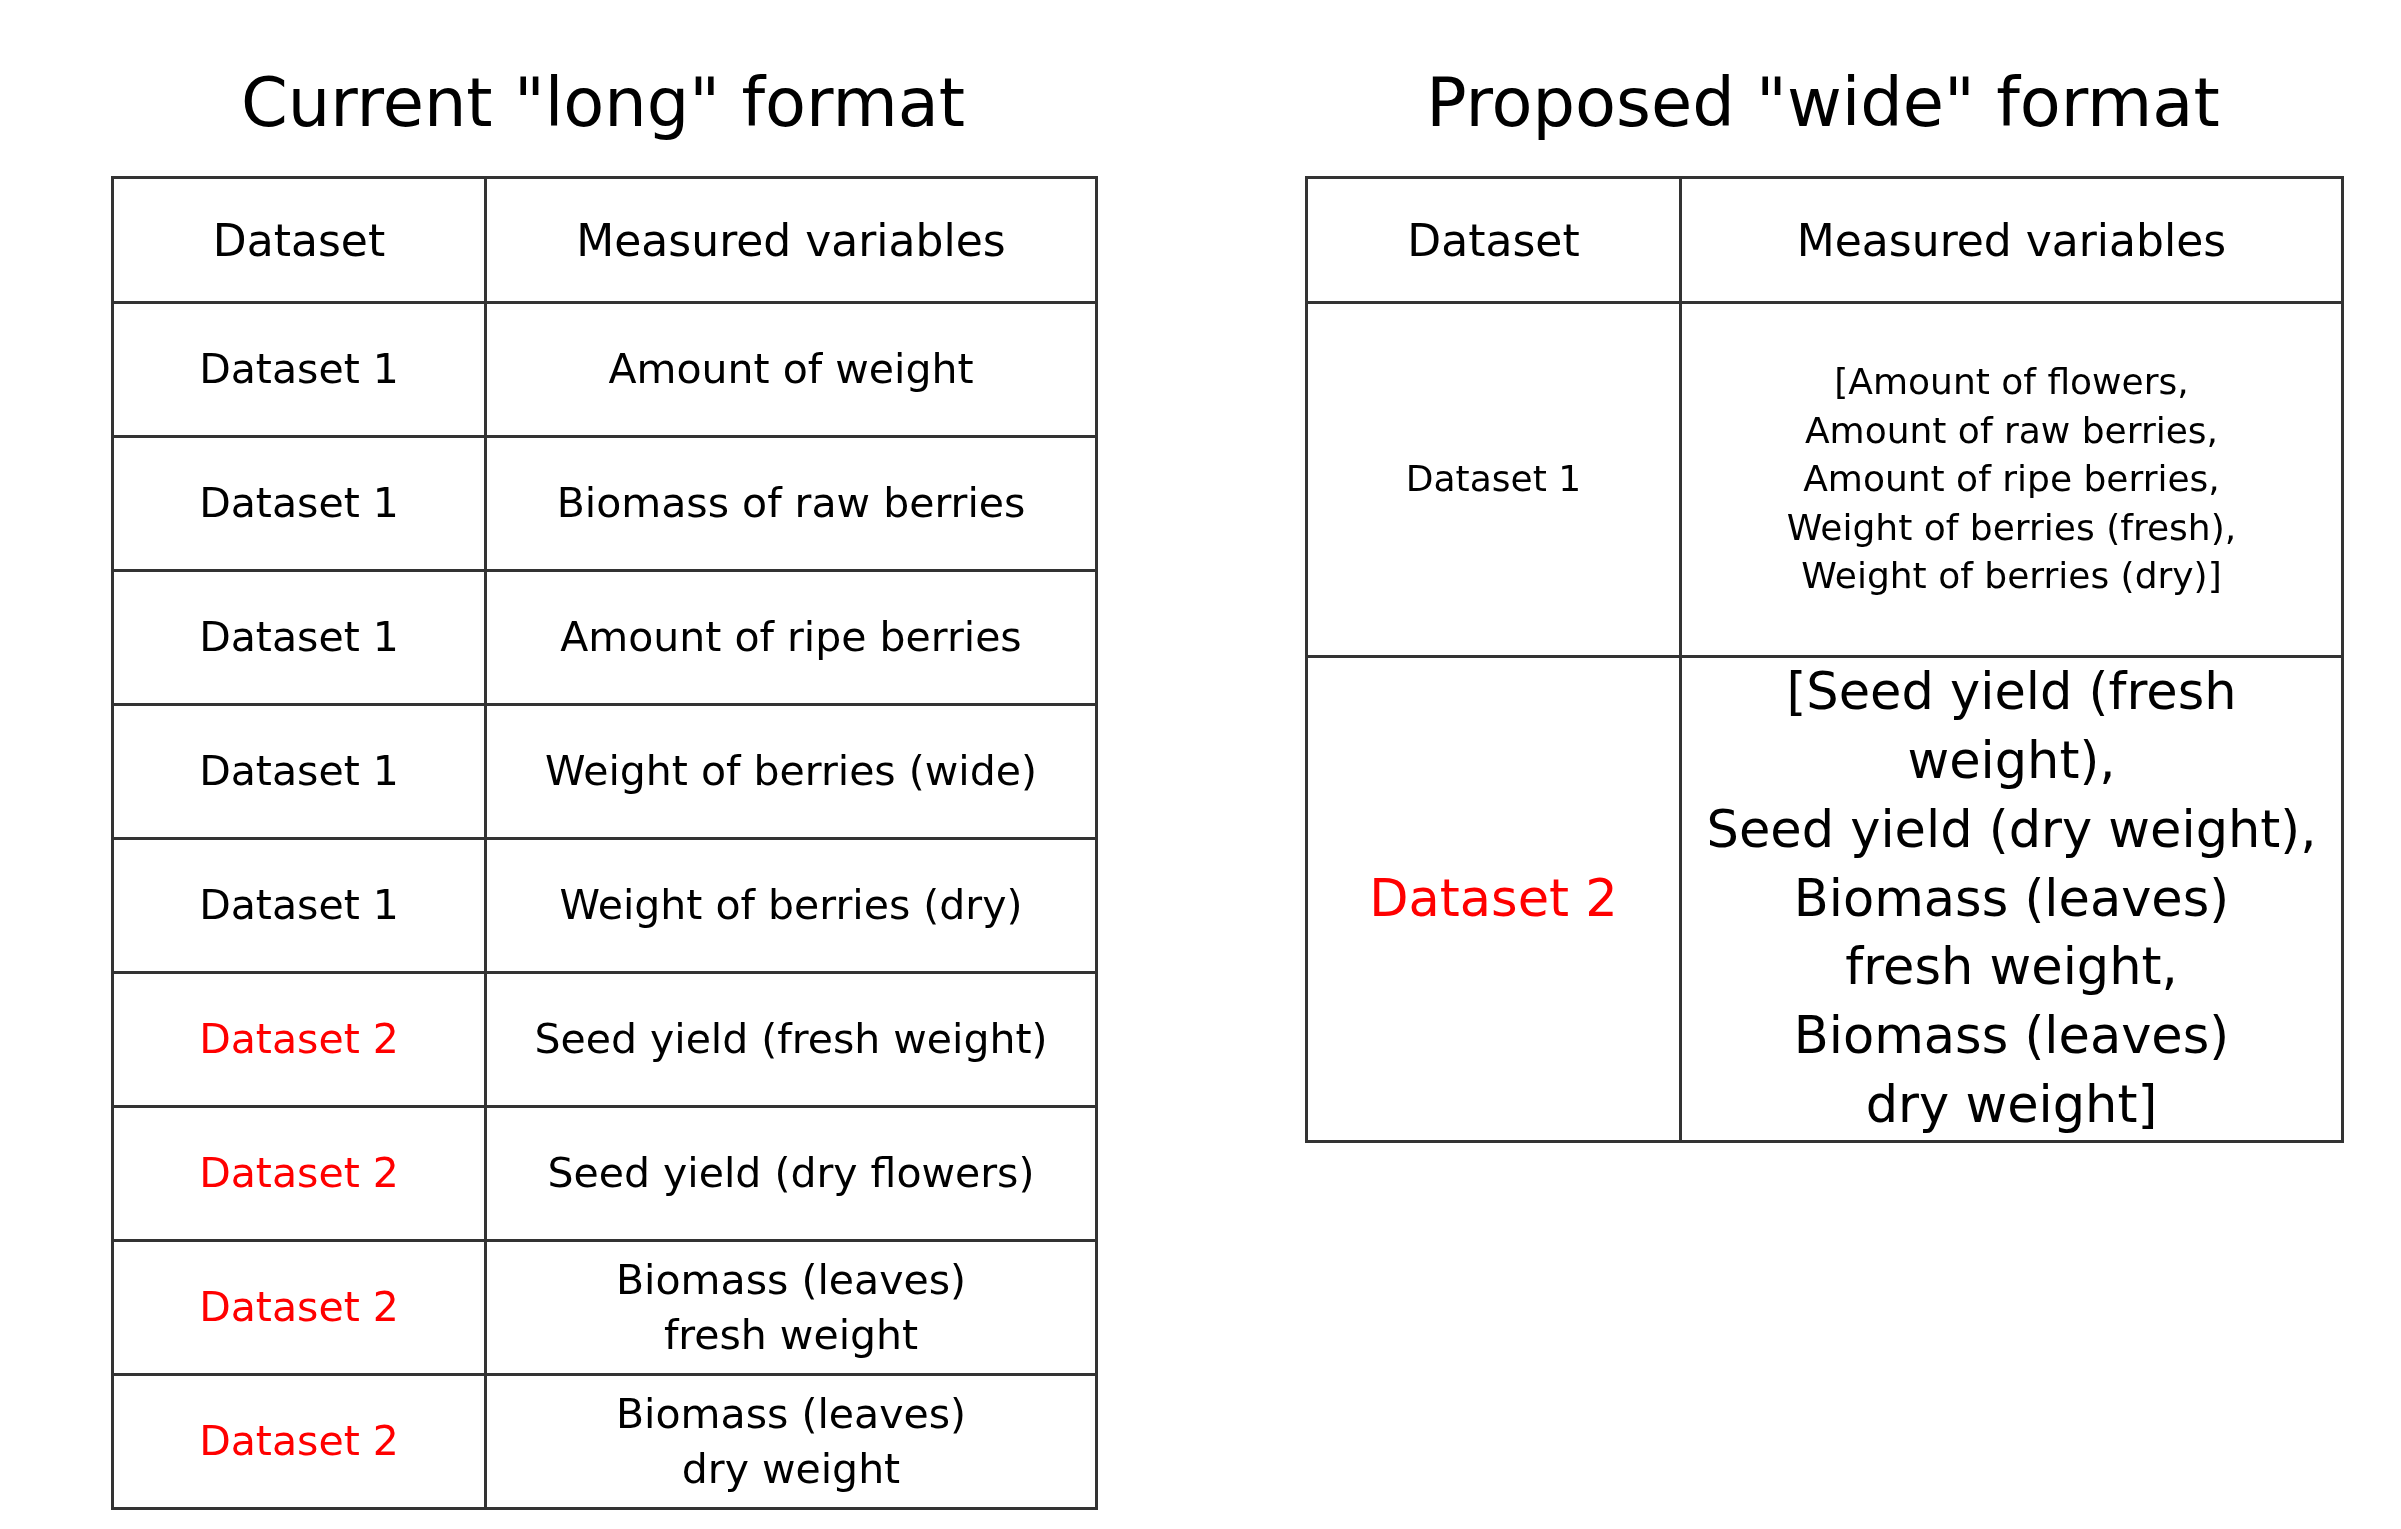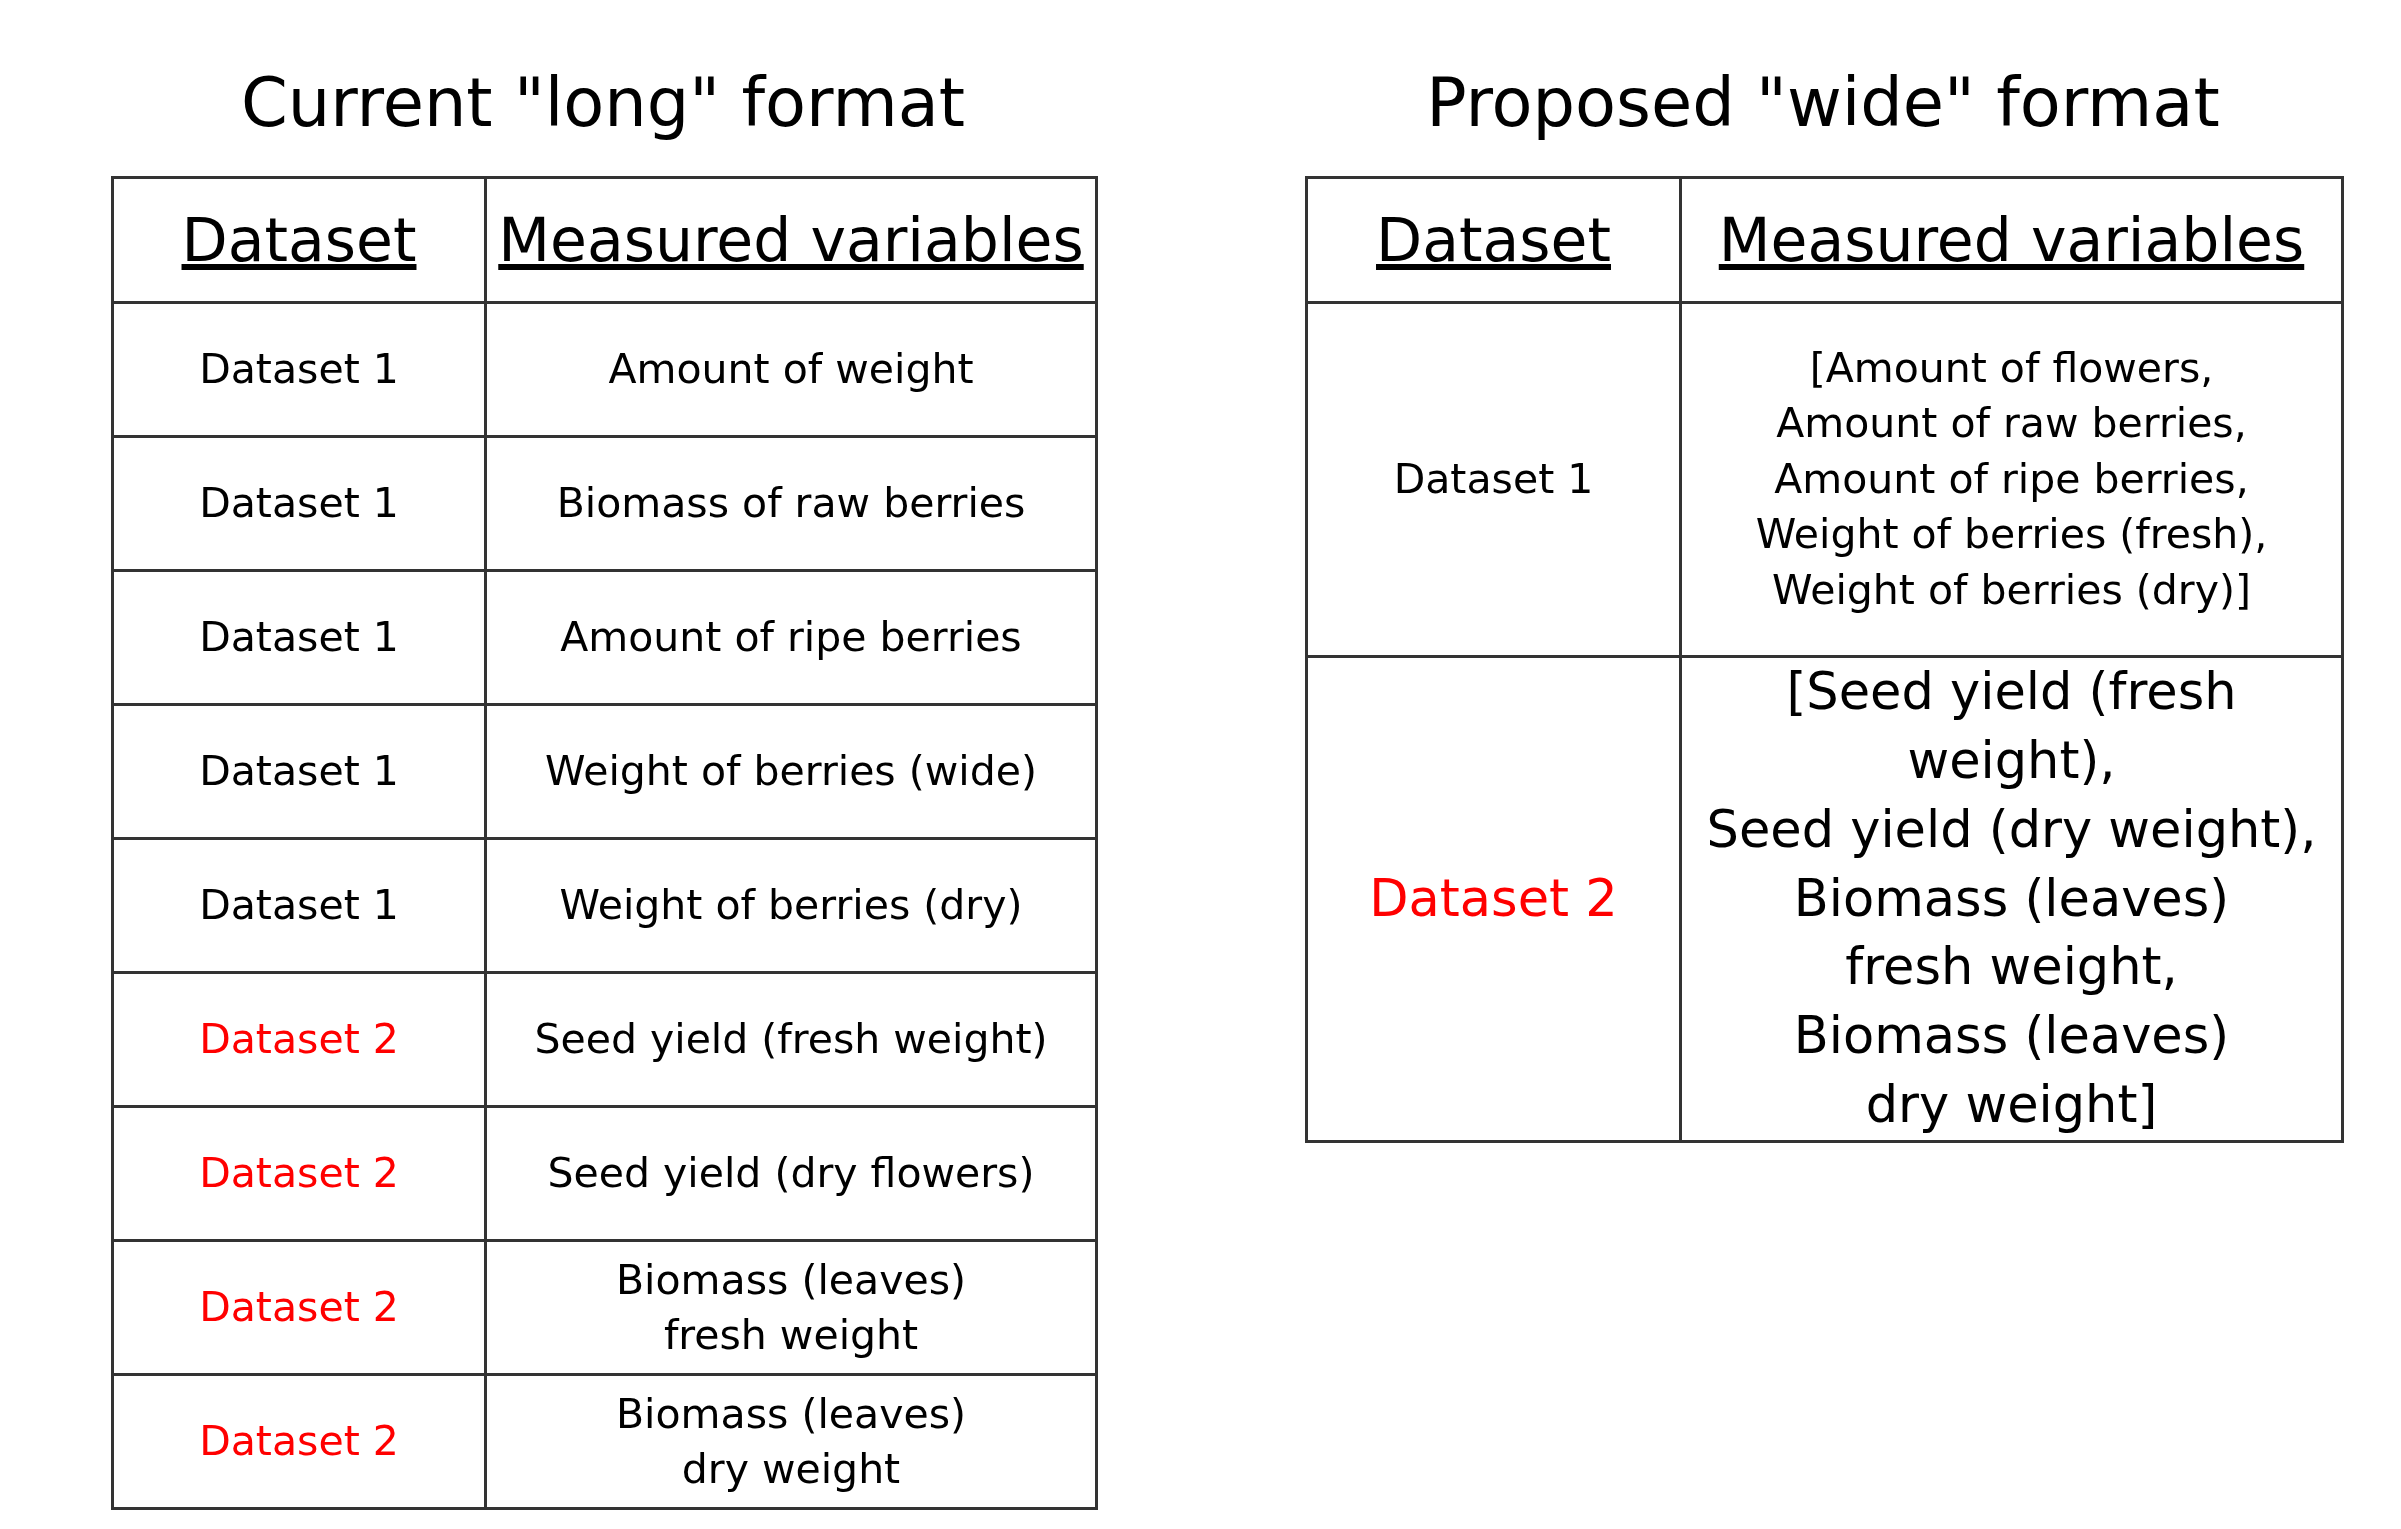--- a/index.html
+++ b/index.html
@@ -39,25 +39,24 @@
 
   table.fmt td {
     border: 3.7px solid var(--border);
     text-align: center;
     vertical-align: middle;
     white-space: pre-line;
     overflow: hidden;
   }
   tr.header-row td {
     height: 125px;
-    font-size: 60px;
-    text-decoration: underline;
+    font-size: 44px;
   }
   #left-table tr.data-row td  { height: 134px; font-size: 41px; line-height: 1.33; }
-  #right-table tr.data-row-1 td { height: 354px; font-size: 41px; line-height: 1.35; margin-top: 32px; }
+  #right-table tr.data-row-1 td { height: 354px; font-size: 36px; line-height: 1.35; margin-top: 32px; }
   #right-table tr.data-row-2 td { height: 391px; font-size: 51px; line-height: 1.35; }
 
   td.red-cell { color: var(--red); }
 </style>
 </head>
 <body>
 
 <div id="left-title" class="panel-title">Current "long" format</div>
 
 <div id="right-title" class="panel-title">Proposed "wide" format</div>

